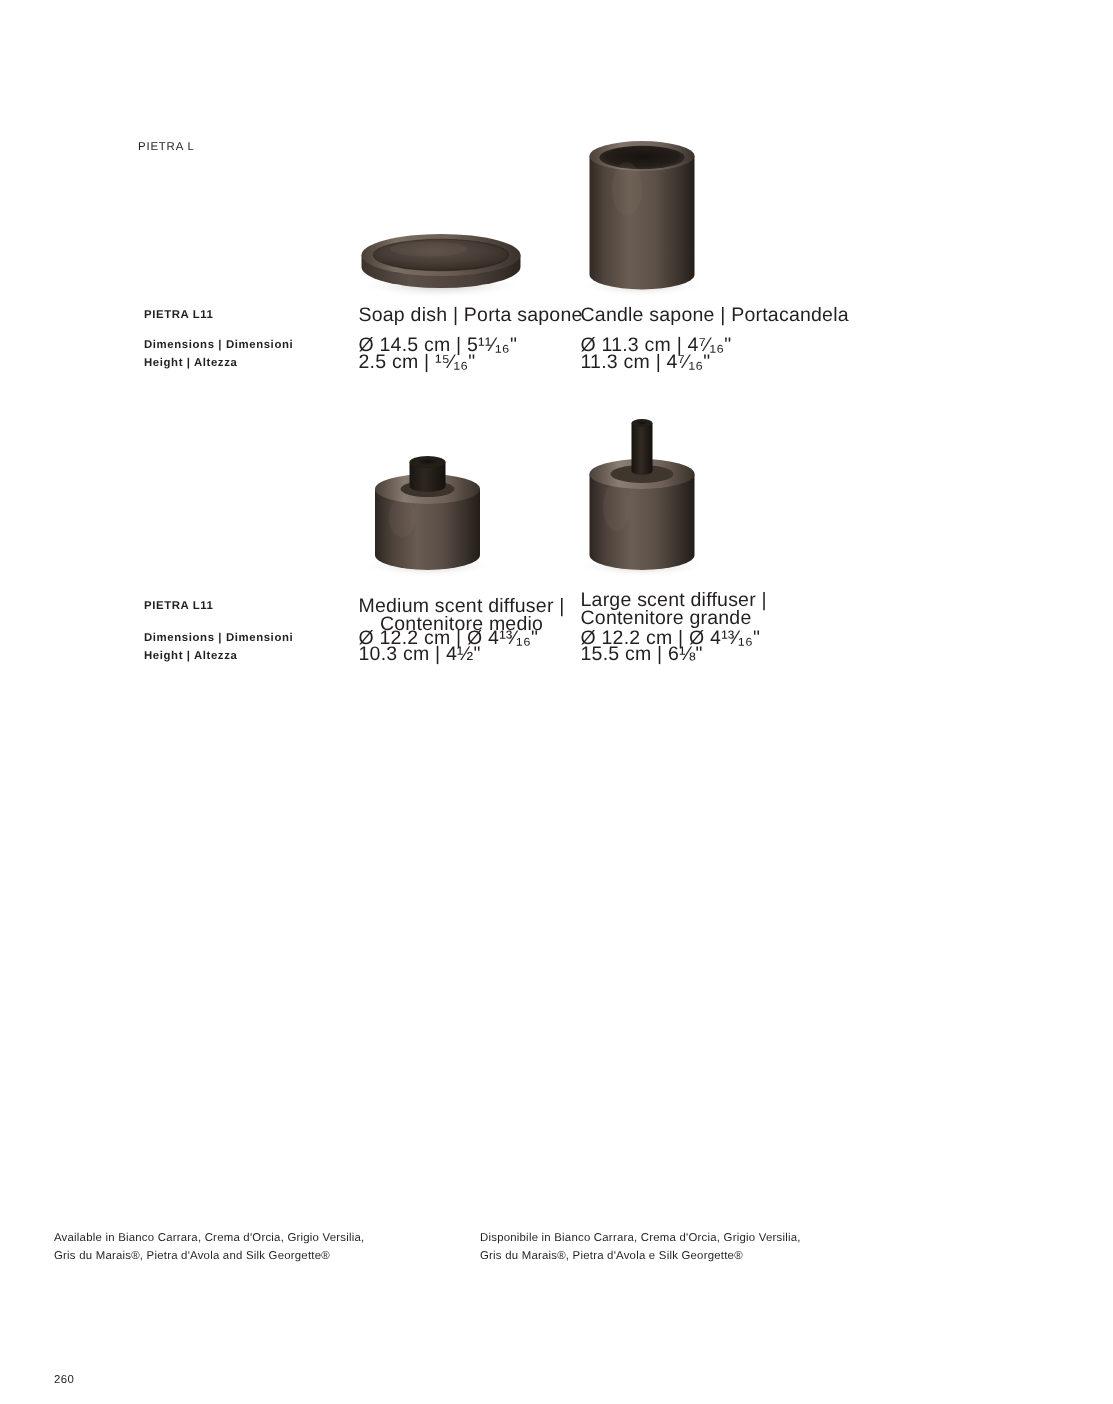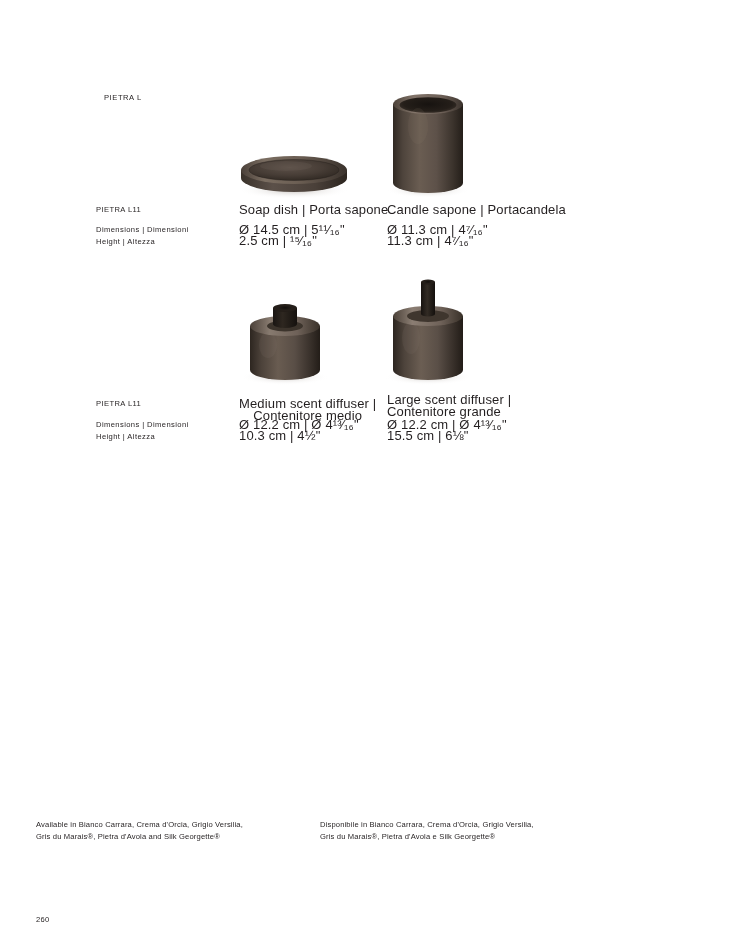--- a/index.html
+++ b/index.html
@@ -17,33 +17,34 @@
   }
   .page {
     position: absolute;
     inset: 0;
     background: #ffffff;
   }
 
   
   .collection-title {
     position: absolute;
-    left: 104px;
+    left: 92px;
     top: 93px;
     font-size: 7.6px;
     letter-spacing: 0.55px;
     color: #231f20;
   }
   .row-label {
     position: absolute;
     font-size: 7.6px;
     letter-spacing: 0.4px;
     color: #231f20;
     line-height: 11.5px;
     white-space: pre-line;
+    font-weight: bold;
   }
   .col-text {
     position: absolute;
     font-size: 13px;
     letter-spacing: 0.15px;
     line-height: 11.5px;
     color: #231f20;
     white-space: pre-line;
   }
   .footer-text {

